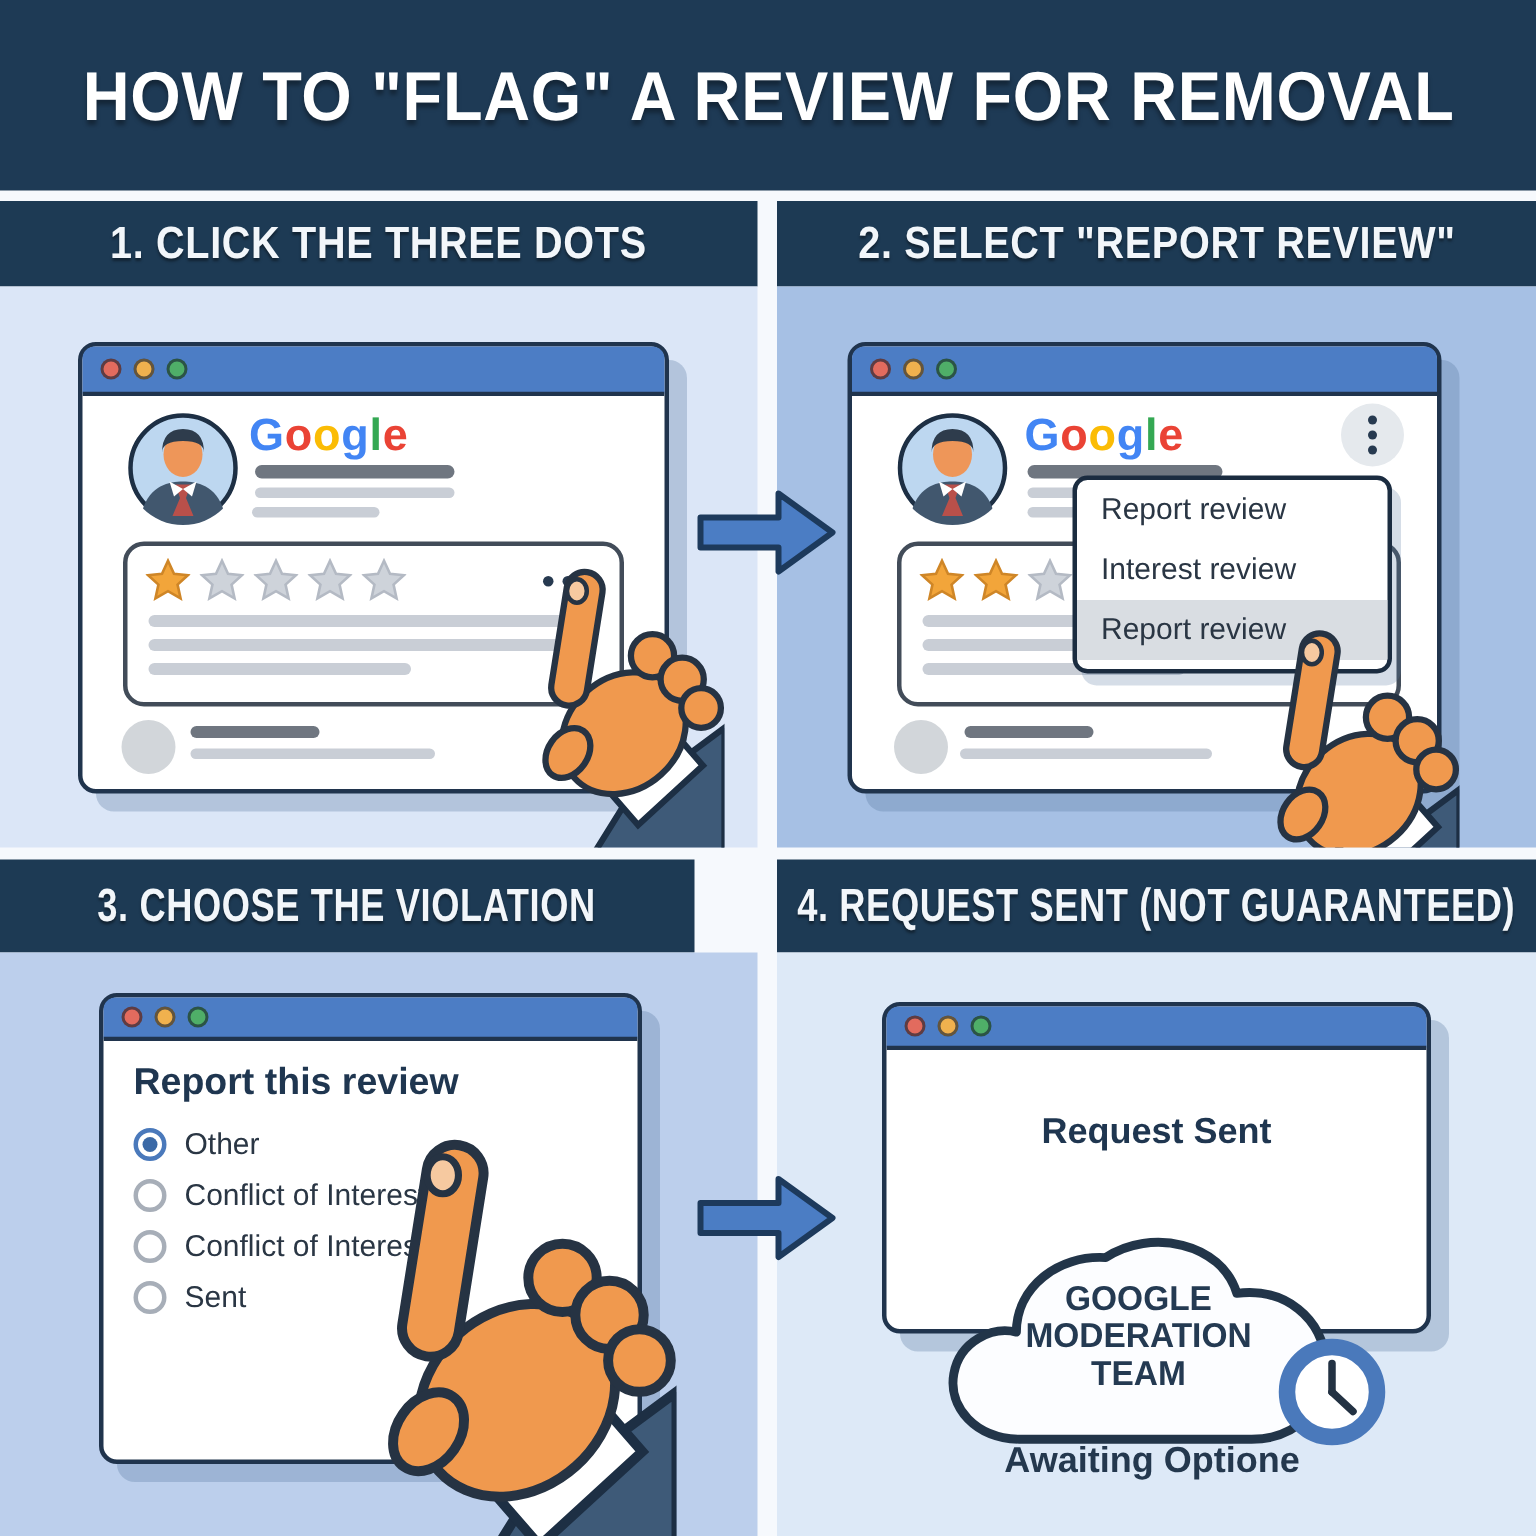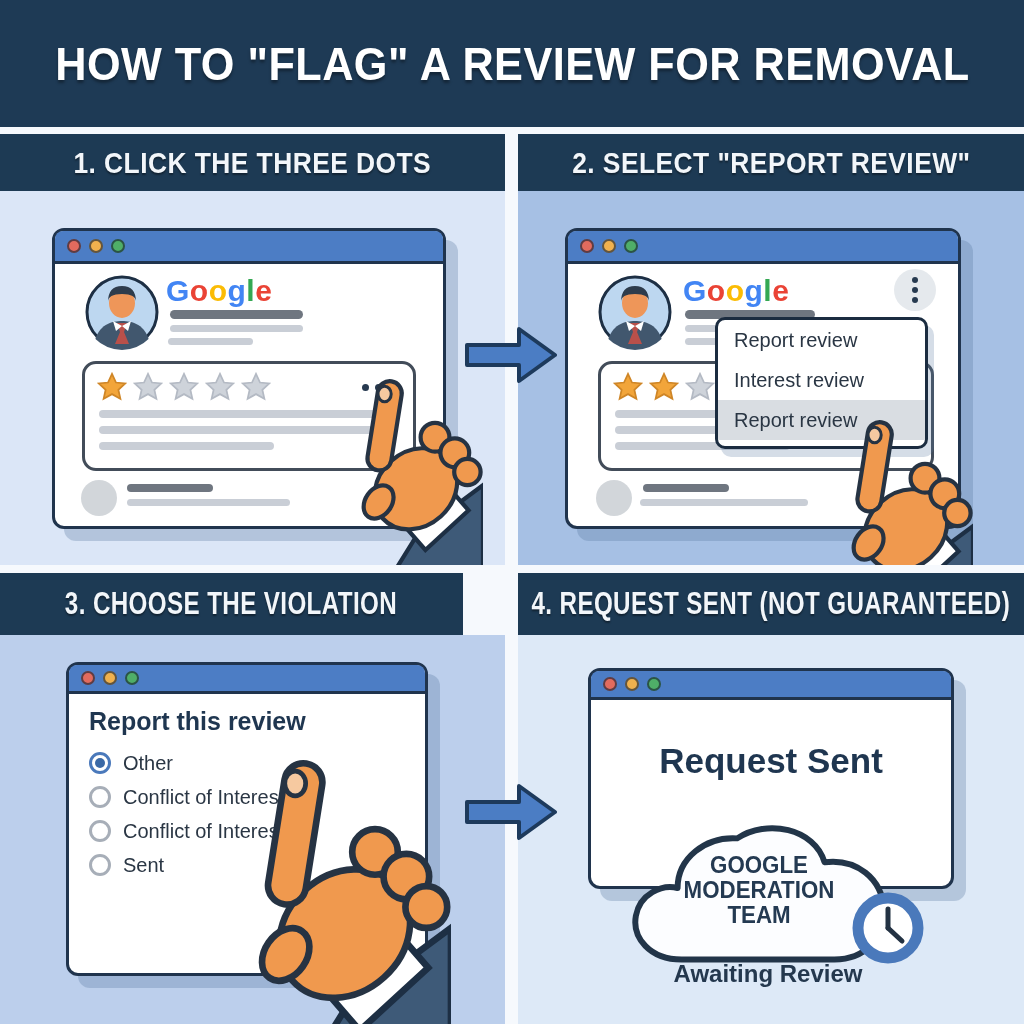--- a/index.html
+++ b/index.html
@@ -61,21 +61,21 @@
   .radio-list{position:absolute;left:20px;top:52px;}
   .radio-row{height:34px;display:flex;align-items:center;gap:12px;cursor:pointer;}
   .radio{width:22px;height:22px;border-radius:50%;border:3px solid #a7aeb8;box-sizing:border-box;
       background:#fff;display:flex;align-items:center;justify-content:center;}
   .radio-row.sel .radio{border-color:#4a79bb;}
   .radio .dot{width:10px;height:10px;border-radius:50%;background:#3b69a6;display:none;}
   .radio-row.sel .dot{display:block;}
   .radio-row span.lbl{font-size:20px;color:#2a3644;}
   
   .req-title{position:absolute;left:0;top:41px;width:100%;text-align:center;
-      font-size:35px;font-weight:bold;color:#1f3650;}
+      font-size:24px;font-weight:bold;color:#1f3650;}
   .cloud-wrap{z-index:3;}
   .cloud-text{position:absolute;z-index:4;text-align:center;font-weight:bold;
       color:#243a52;font-size:23px;line-height:25px;transform:scaleX(.97);}
   .status-text{position:absolute;z-index:4;text-align:center;font-weight:bold;
       font-size:24px;color:#24384e;}
   .hand{z-index:6;} .arrow{z-index:5;}
 </style>
 </head>
 <body>
 
@@ -289,21 +289,21 @@
     <div>GOOGLE</div>
     <div>MODERATION</div>
     <div>TEAM</div>
   </div>
   <svg class="abs" viewBox="0 0 72 72" style="left:334px;top:257px;width:72px;height:72px;z-index:5;">
     <circle cx="36" cy="36" r="28" fill="#ffffff"></circle>
     <circle cx="36" cy="36" r="30" fill="none" stroke="#4a79bb" stroke-width="11"></circle>
     <line x1="36" y1="36" x2="36" y2="17" stroke="#233243" stroke-width="5" stroke-linecap="round"></line>
     <line x1="36" y1="36" x2="50" y2="49" stroke="#233243" stroke-width="5" stroke-linecap="round"></line>
   </svg>
-  <div class="status-text" style="left:90px;top:325px;width:320px;">Awaiting Review</div>
+  <div class="status-text" style="left:90px;top:325px;width:320px;">Awaiting Optione</div>
 </div>
 
 <svg class="abs arrow" viewBox="0 0 96 64" style="left:463px;top:323px;width:96px;height:64px;">
     <use href="#arrow-shape"></use>
   </svg>
 <svg class="abs arrow" viewBox="0 0 96 64" style="left:463px;top:780px;width:96px;height:64px;">
     <use href="#arrow-shape"></use>
   </svg>
 
 </body></html>

